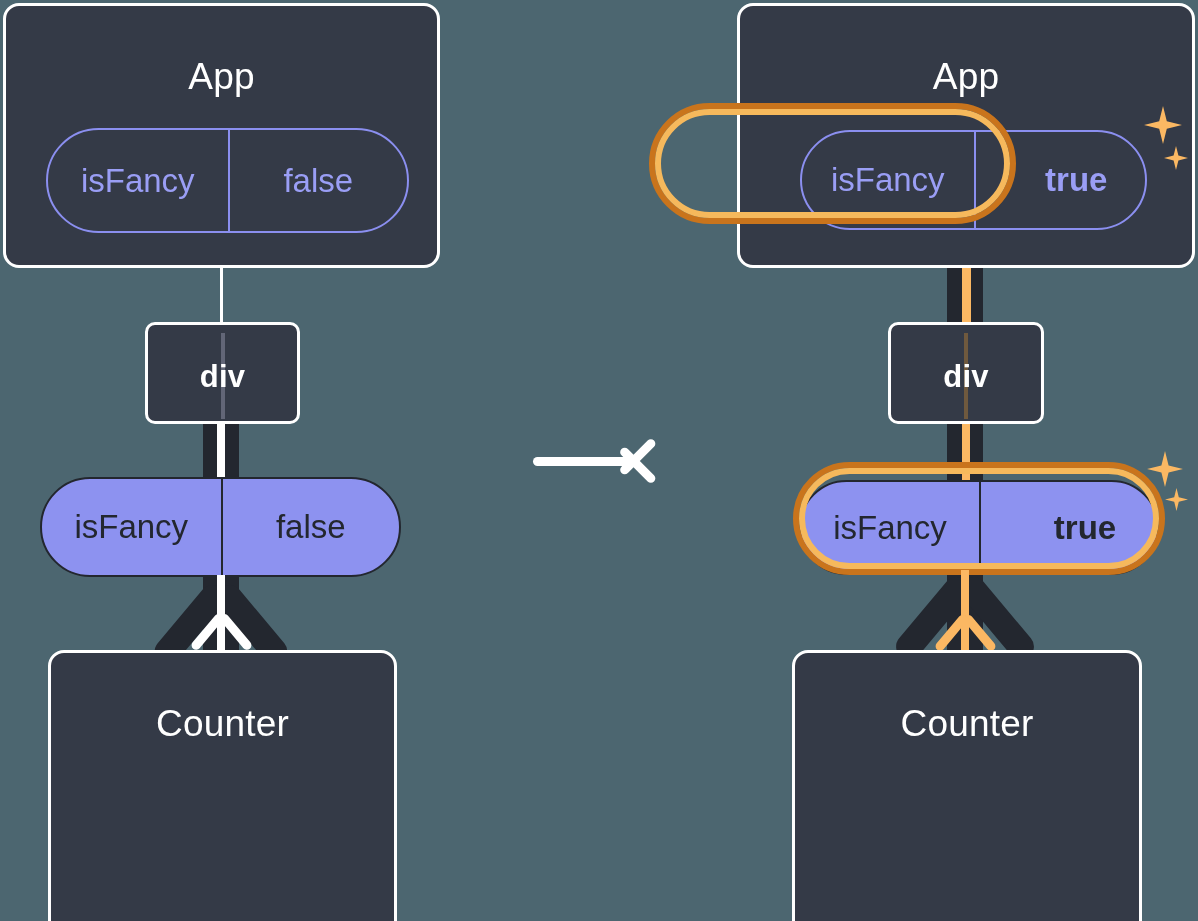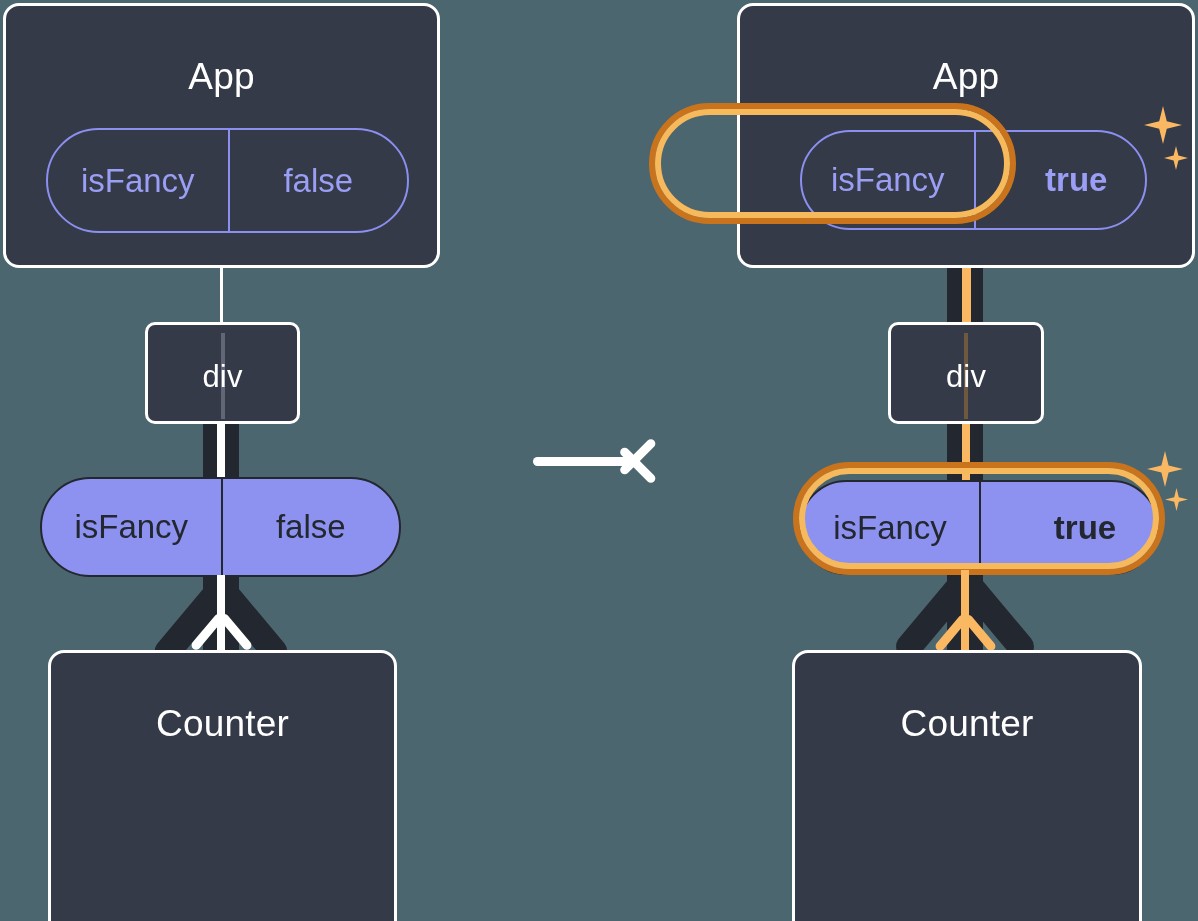--- a/index.html
+++ b/index.html
@@ -31,21 +31,21 @@
   .box-title {
     position: absolute;
     left: 0; right: 0;
     text-align: center;
     color: #ffffff;
     font-size: 37px;
     font-weight: 400;
     letter-spacing: .2px;
     white-space: nowrap;
   }
-  .box-title.small { font-size: 31px; font-weight: 400; }
+  .box-title.small { font-size: 31px; font-weight: 700; }
 
   
   .app-box   { left: 3px;  top: 3px;   width: 437px; height: 265px; }
   .app-title { top: 50px; }
 
   
   .div-box   { left: 145px; top: 322px; width: 155px; height: 102px; border-radius: 10px; }
   .div-title { top: 34px; }
 
   

